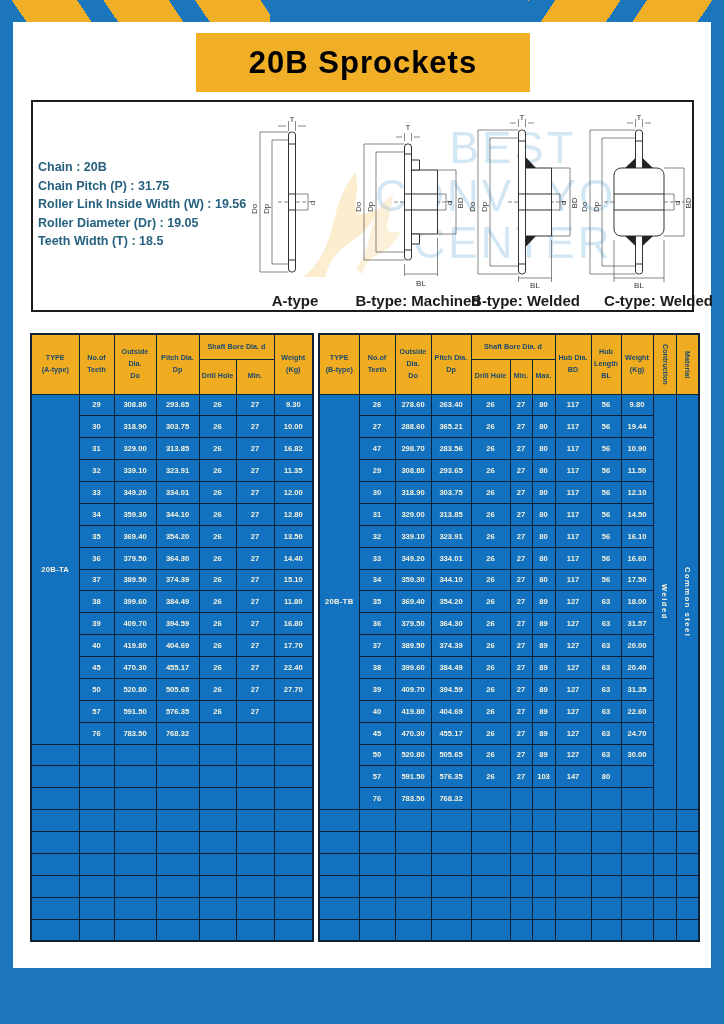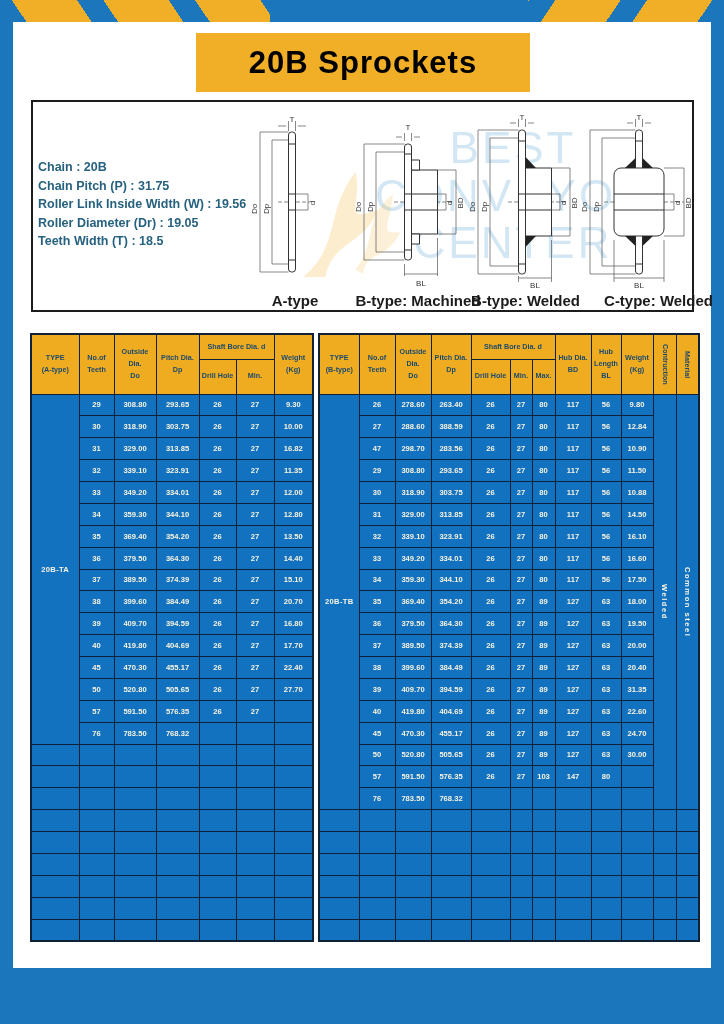--- a/index.html
+++ b/index.html
@@ -346,21 +346,21 @@
         <td>26</td>
         <td>27</td>
         <td>15.10</td>
       </tr>
       <tr>
         <td>38</td>
         <td>399.60</td>
         <td>384.49</td>
         <td>26</td>
         <td>27</td>
-        <td>20.70</td>
+        <td>11.80</td>
       </tr>
       <tr>
         <td>39</td>
         <td>409.70</td>
         <td>394.59</td>
         <td>26</td>
         <td>27</td>
         <td>16.80</td>
       </tr>
       <tr>
@@ -541,27 +541,27 @@
         <td>80</td>
         <td>117</td>
         <td>56</td>
         <td>9.80</td>
         <td rowspan="19" class="vert-cell">Welded</td>
         <td rowspan="19" class="vert-cell">Common steel</td>
       </tr>
       <tr>
         <td>27</td>
         <td>288.60</td>
-        <td>388.59</td>
+        <td>365.21</td>
         <td>26</td>
         <td>27</td>
         <td>80</td>
         <td>117</td>
         <td>56</td>
-        <td>12.84</td>
+        <td>19.44</td>
       </tr>
       <tr>
         <td>47</td>
         <td>298.70</td>
         <td>283.56</td>
         <td>26</td>
         <td>27</td>
         <td>80</td>
         <td>117</td>
         <td>56</td>
@@ -580,21 +580,21 @@
       </tr>
       <tr>
         <td>30</td>
         <td>318.90</td>
         <td>303.75</td>
         <td>26</td>
         <td>27</td>
         <td>80</td>
         <td>117</td>
         <td>56</td>
-        <td>10.88</td>
+        <td>12.10</td>
       </tr>
       <tr>
         <td>31</td>
         <td>329.00</td>
         <td>313.85</td>
         <td>26</td>
         <td>27</td>
         <td>80</td>
         <td>117</td>
         <td>56</td>
@@ -646,21 +646,21 @@
       </tr>
       <tr>
         <td>36</td>
         <td>379.50</td>
         <td>364.30</td>
         <td>26</td>
         <td>27</td>
         <td>89</td>
         <td>127</td>
         <td>63</td>
-        <td>19.50</td>
+        <td>31.57</td>
       </tr>
       <tr>
         <td>37</td>
         <td>389.50</td>
         <td>374.39</td>
         <td>26</td>
         <td>27</td>
         <td>89</td>
         <td>127</td>
         <td>63</td>

